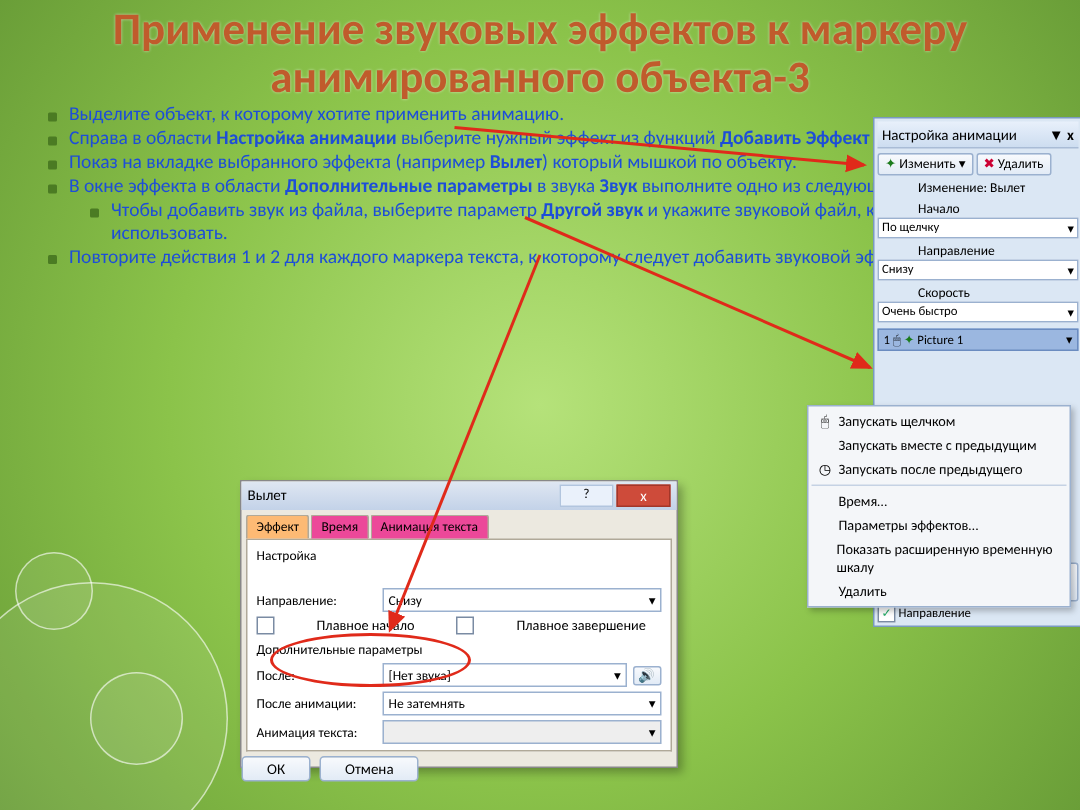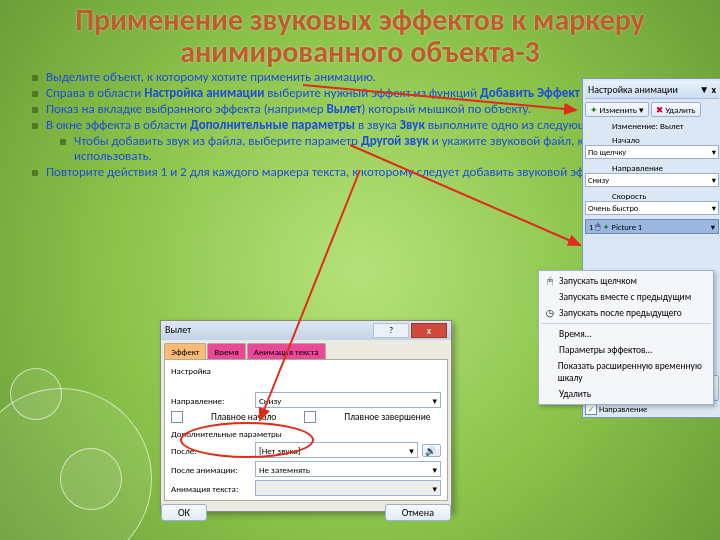--- a/index.html
+++ b/index.html
@@ -125,21 +125,21 @@
   .dlg-help { background:#eaf1fb; border:1px solid #b2c5de; width:34px; font-size:9px; text-align:center; }
   .dlg-x { background:#ce4b3a; color:#fff; border:1px solid #a23629; width:34px; text-align:center; }
   .tabs { display:flex; border-bottom:1px solid #b0a999; margin:3px 3px 0; }
   .tab { padding:2px 6px; background:#ec4899; border:1px solid #b0a999; border-bottom:none; border-radius:2px 2px 0 0; margin-right:1px; font-size:9px; }
   .tab.on { background:#fdba74; }
   .dlg-body { background:#fff; margin:0 3px 3px; border:1px solid #b0a999; border-top:none; padding:5px 6px; height:130px; position:relative; }
   .frow { display:flex; align-items:center; gap:4px; margin-bottom:3px; }
   .dsel { border:1px solid #9bb1cf; background:#fff; height:14px; flex:1; font-size:9px; display:flex; align-items:center; justify-content:space-between; padding:0 3px; }
   .dlabel { width:80px; font-size:9px; }
   .dchk { width:10px; height:10px; border:1px solid #7a8ba3; display:inline-block; }
-  .dlg-foot { display:flex; gap:21px; justify-content:space-between; margin:3px 0 4px; }
+  .dlg-foot { display:flex; gap:6px; justify-content:flex-start; margin:3px 0 4px; }
   .dbtn { border:1px solid #9bb1cf; background:linear-gradient(#f8fafd,#e2ebf6); padding:1px 16px; border-radius:3px; font-size:10px; }
 
   
   .ellipse {
     position:absolute;
     border:2px solid #e02a1a;
     border-radius:50%;
     pointer-events:none;
   }
   svg.arrows { position:absolute; top:0; left:0; pointer-events:none; }

